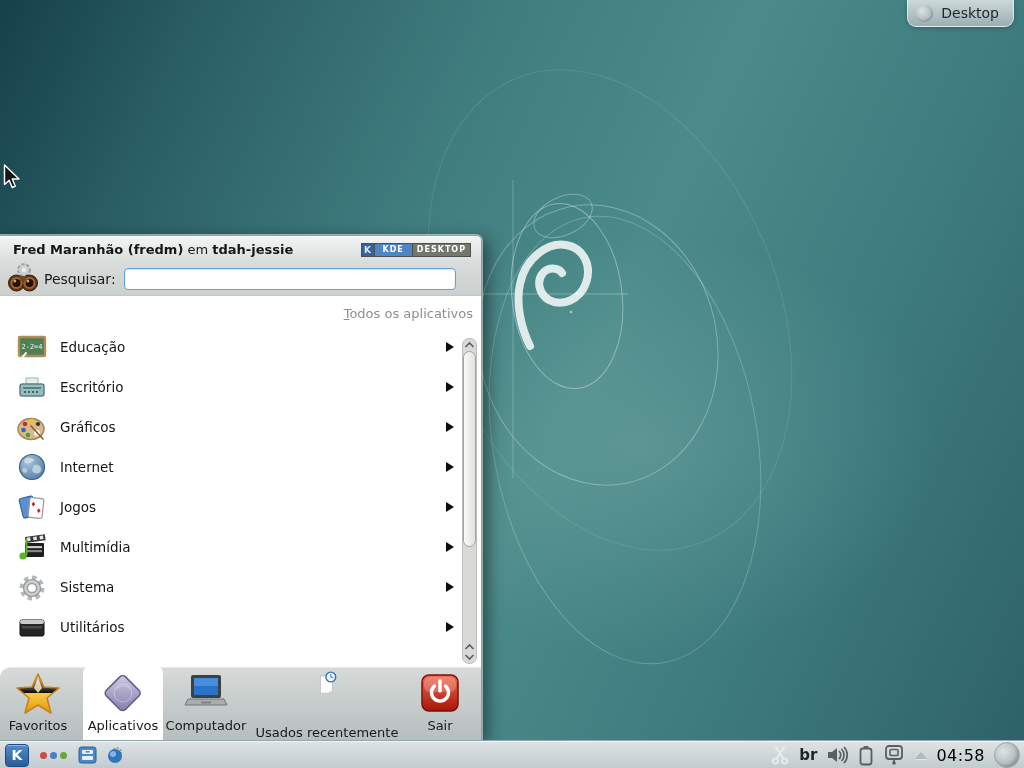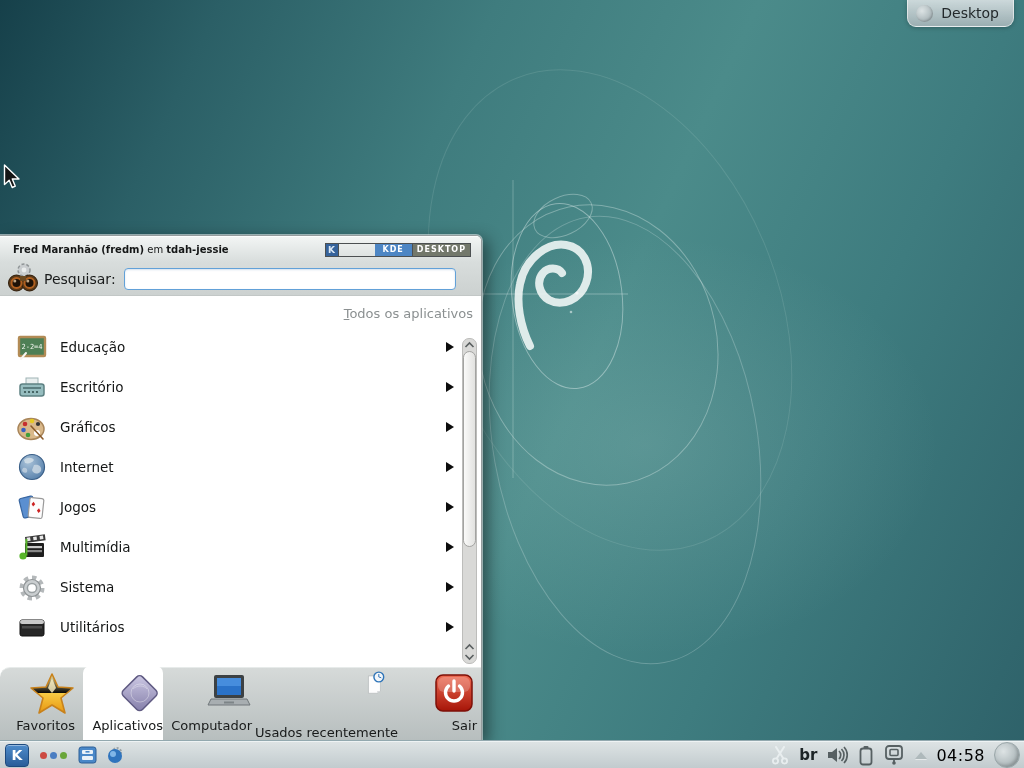--- a/index.html
+++ b/index.html
@@ -30,28 +30,28 @@
   .kickoff { position:absolute; left:0; top:235px; width:482px; height:506px;
     background:#ffffff; border:1px solid #959c9d; border-left:none;
     border-radius:0 6px 0 0;
     box-shadow:0 0 0 1px rgba(255,255,255,0.5), 6px 4px 16px rgba(0,0,0,0.45);
     display:flex; flex-direction:column; overflow:hidden; }
 
   .ko-header { height:26px; flex:0 0 26px; display:flex; align-items:center;
     padding:0 10px 0 13px;
     background:linear-gradient(#f2f5f4, #d8dddc);
     border-top:1px solid #fcfdfd; }
-  .ko-title { font-size:10px; color:#151717; white-space:nowrap; }
+  .ko-title { font-size:13px; color:#151717; white-space:nowrap; }
   .ko-title b { font-weight:bold; }
   .ko-badge { margin-left:auto; display:flex; align-items:stretch; height:14px;
     border:1px solid #4c5052; font-size:8px; font-weight:bold; letter-spacing:1px;
     color:#fff; line-height:12px; }
   .ko-badge .bk-icon { width:13px; background:#36639b; display:flex; align-items:center; justify-content:center;
     color:#dce8f4; font-size:9px; letter-spacing:0; border-right:1px solid #4c5052; }
-  .ko-badge .bk-kde { background:#4d86c4; padding:0 8px; display:flex; align-items:center;margin-left:36px; }
+  .ko-badge .bk-kde { background:#4d86c4; padding:0 8px; display:flex; align-items:center; }
   .ko-badge .bk-desk { background:#73786b; padding:0 4px; display:flex; align-items:center; border-left:1px solid #4c5052; }
 
   .ko-search { height:34px; flex:0 0 34px; display:flex; align-items:center;
     background:linear-gradient(#d8dddc, #ccd1d0); padding:0 25px 0 6px; position:relative;
     border-bottom:1px solid #c2c7c6; }
   .ko-search .search-icon { width:34px; height:34px; flex:0 0 34px; margin-top:-2px; }
   .ko-search .s-label { font-size:14px; color:#191b1b; margin:0 8px 0 4px; white-space:nowrap; }
   .ko-search input { flex:1; height:22px; border:1px solid #62a1d8; border-radius:4px;
     background:#fff; outline:none; font-size:13px; padding:0 6px;
     box-shadow:inset 0 1px 2px rgba(90,140,190,0.25); }
@@ -72,21 +72,21 @@
   .ko-thumb { position:absolute; left:0; right:0; top:12px; height:196px;
     background:linear-gradient(90deg,#fafaf9,#e2e2e0); border:1px solid #a3a3a1; border-radius:7px; }
   .chev { position:absolute; left:1px; width:11px; height:8px; }
   .chev svg { display:block; }
 
   
   .ko-tabs { flex:0 0 73px; position:relative;
     background:linear-gradient(#d6dad9, #b7bebe);
     border-radius:10px 0 0 0; border-top:1px solid #e7ebea; }
   .ko-tab { position:absolute; top:0; height:100%; display:flex; flex-direction:column;
-    align-items:flex-end; justify-content:flex-start; padding-top:3px; }
+    align-items:center; justify-content:flex-start; padding-top:3px; }
   .ko-tab.active { background:#ffffff; border-radius:7px 7px 0 0; top:-2px; height:calc(100% + 2px);
     padding-top:5px; }
   .ko-tab .t-icon { width:46px; height:46px; }
   .ko-tab .t-label { font-size:13px; color:#181a1a; margin-top:1px; white-space:nowrap; }
 
   
   .taskbar { position:absolute; left:0; right:0; bottom:0; height:27px; z-index:50;
     background:linear-gradient(#dde3e4, #c2cbce);
     border-top:1px solid #eef3f4; box-shadow:0 -1px 0 #93a9af;
     display:flex; align-items:center; }

